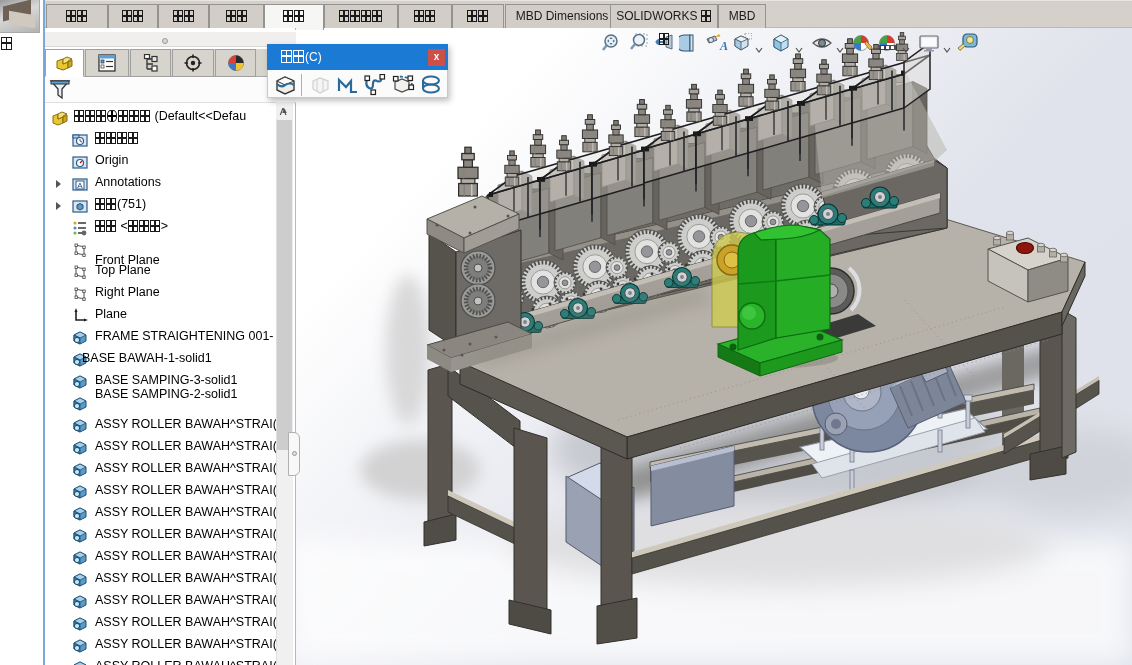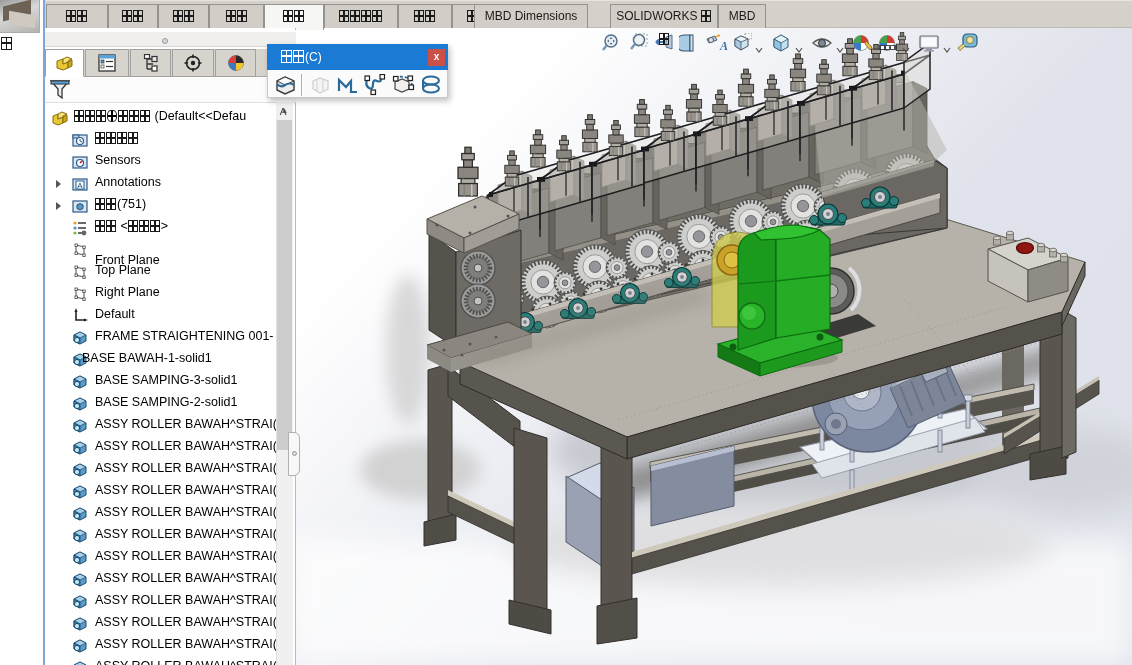--- a/index.html
+++ b/index.html
@@ -779,21 +779,21 @@
 <div id="winleft"></div>
 <div id="topbar"></div>
 <div class="tab" style="left:46px;width:62px"><span class="cj" style="width:10px;height:12px;border-width:1.1px;margin-right:1px;color:#1a1a1a"></span><span class="cj" style="width:10px;height:12px;border-width:1.1px;margin-right:1px;color:#1a1a1a"></span></div>
 <div class="tab" style="left:108px;width:50px"><span class="cj" style="width:10px;height:12px;border-width:1.1px;margin-right:1px;color:#1a1a1a"></span><span class="cj" style="width:10px;height:12px;border-width:1.1px;margin-right:1px;color:#1a1a1a"></span></div>
 <div class="tab" style="left:158px;width:51px"><span class="cj" style="width:10px;height:12px;border-width:1.1px;margin-right:1px;color:#1a1a1a"></span><span class="cj" style="width:10px;height:12px;border-width:1.1px;margin-right:1px;color:#1a1a1a"></span></div>
 <div class="tab" style="left:209px;width:55px"><span class="cj" style="width:10px;height:12px;border-width:1.1px;margin-right:1px;color:#1a1a1a"></span><span class="cj" style="width:10px;height:12px;border-width:1.1px;margin-right:1px;color:#1a1a1a"></span></div>
 <div class="tab active" style="left:264px;width:60px"><span class="cj" style="width:10px;height:12px;border-width:1.1px;margin-right:1px;color:#1a1a1a"></span><span class="cj" style="width:10px;height:12px;border-width:1.1px;margin-right:1px;color:#1a1a1a"></span></div>
 <div class="tab" style="left:324px;width:74px"><span class="cj" style="width:10px;height:12px;border-width:1.1px;margin-right:1px;color:#1a1a1a"></span><span class="cj" style="width:10px;height:12px;border-width:1.1px;margin-right:1px;color:#1a1a1a"></span><span class="cj" style="width:10px;height:12px;border-width:1.1px;margin-right:1px;color:#1a1a1a"></span><span class="cj" style="width:10px;height:12px;border-width:1.1px;margin-right:1px;color:#1a1a1a"></span></div>
 <div class="tab" style="left:398px;width:54px"><span class="cj" style="width:10px;height:12px;border-width:1.1px;margin-right:1px;color:#1a1a1a"></span><span class="cj" style="width:10px;height:12px;border-width:1.1px;margin-right:1px;color:#1a1a1a"></span></div>
 <div class="tab" style="left:452px;width:52px"><span class="cj" style="width:10px;height:12px;border-width:1.1px;margin-right:1px;color:#1a1a1a"></span><span class="cj" style="width:10px;height:12px;border-width:1.1px;margin-right:1px;color:#1a1a1a"></span></div>
-<div class="tab" style="left:474px;width:114px">MBD Dimensions</div>
+<div class="tab" style="left:505px;width:114px">MBD Dimensions</div>
 <div class="tab" style="left:610px;width:108px">SOLIDWORKS <span class="cj" style="width:10px;height:12px;border-width:1.1px;margin-right:1px;color:#1a1a1a"></span><span class="cj" style="width:10px;height:12px;border-width:1.1px;margin-right:1px;color:#1a1a1a"></span></div>
 <div class="tab" style="left:718px;width:48px">MBD</div>
 <div id="panel"></div>
 <div id="cmstrip"></div>
 <div id="cmdot"></div>
 <div id="ptabs"></div>
 <div class="ptab active" style="left:45px;width:39px"><span><svg width="20" height="18" viewBox="0 0 20 18">
         <polygon points="2,7 8,5 8,10 13,8 13,14 8,16 2,14" fill="#e8c832" stroke="#8a6d10" stroke-width="1"></polygon>
         <polygon points="8,5 12,3 17,5 13,7 13,8 8,10" fill="#f6e27a" stroke="#8a6d10" stroke-width="1"></polygon>
         <polygon points="13,8 17,6 17,12 13,14" fill="#c9a81d" stroke="#8a6d10" stroke-width="1"></polygon>
@@ -840,21 +840,21 @@
       <rect x="1" y="3" width="6" height="3" fill="#b8cfe6" stroke="#2a5a8a" stroke-width="1"></rect>
       <circle cx="8" cy="9" r="3.5" fill="#fff" stroke="#2a5a8a" stroke-width="1.2"></circle>
       <path d="M8,7 L8,9 L10,10" stroke="#2a5a8a" stroke-width="1" fill="none"></path>
     </svg></div>
 <div class="titem" style="left:95px;top:131px"><span class="cj" style="width:10px;height:12px;border-width:1.1px;margin-right:1px;color:#1a1a1a"></span><span class="cj" style="width:10px;height:12px;border-width:1.1px;margin-right:1px;color:#1a1a1a"></span><span class="cj" style="width:10px;height:12px;border-width:1.1px;margin-right:1px;color:#1a1a1a"></span><span class="cj" style="width:10px;height:12px;border-width:1.1px;margin-right:1px;color:#1a1a1a"></span></div>
 <div class="ticon" style="left:72px;top:154px"><svg width="16" height="16" viewBox="0 0 16 16">
       <rect x="1" y="3" width="14" height="11" fill="#dce6f2" stroke="#2a5a8a" stroke-width="1.2"></rect>
       <circle cx="8" cy="9" r="3.5" fill="#fff" stroke="#2a5a8a" stroke-width="1.2"></circle>
       <path d="M8,9 L10,7" stroke="#c00" stroke-width="1.2"></path>
     </svg></div>
-<div class="titem" style="left:95px;top:153px">Sensors</div>
+<div class="titem" style="left:95px;top:153px">Origin</div>
 <div class="arr" style="left:56px;top:180px"></div>
 <div class="ticon" style="left:72px;top:176px"><svg width="16" height="16" viewBox="0 0 16 16">
       <rect x="1" y="3" width="14" height="11" fill="#dce6f2" stroke="#2a5a8a" stroke-width="1.2"></rect>
       <rect x="4" y="5" width="8" height="8" fill="#fff" stroke="#2a5a8a" stroke-width="1"></rect>
       <text x="8" y="12" font-size="8" text-anchor="middle" fill="#1a4a7a" font-family="Liberation Sans">A</text>
     </svg></div>
 <div class="titem" style="left:95px;top:175px">Annotations</div>
 <div class="arr" style="left:56px;top:202px"></div>
 <div class="ticon" style="left:72px;top:198px"><svg width="16" height="16" viewBox="0 0 16 16">
       <rect x="1" y="3" width="14" height="11" fill="#dce6f2" stroke="#2a5a8a" stroke-width="1.2"></rect>
@@ -893,21 +893,21 @@
       <rect x="10.8" y="4" width="2.4" height="2.4" fill="#fff" stroke="#444" stroke-width="0.8"></rect>
       <rect x="10.8" y="12" width="2.4" height="2.4" fill="#fff" stroke="#444" stroke-width="0.8"></rect>
       <rect x="3" y="10" width="2.4" height="2.4" fill="#fff" stroke="#444" stroke-width="0.8"></rect>
     </svg></div>
 <div class="titem" style="left:95px;top:285px">Right Plane</div>
 <div class="ticon" style="left:72px;top:308px"><svg width="16" height="16" viewBox="0 0 16 16">
       <path d="M4,2 L4,12 L14,12" fill="none" stroke="#222" stroke-width="1.6"></path>
       <polygon points="4,0 2.5,4 5.5,4" fill="#222"></polygon>
       <polygon points="16,12 12,10.5 12,13.5" fill="#222"></polygon>
     </svg></div>
-<div class="titem" style="left:95px;top:307px">Default</div>
+<div class="titem" style="left:95px;top:307px">Plane</div>
 <div class="ticon" style="left:72px;top:330px"><svg width="16" height="16" viewBox="0 0 16 16">
       <polygon points="2,5 8,2 14,5 14,11 8,14 2,11" fill="#5b9bc8" stroke="#1d4e73" stroke-width="1"></polygon>
       <polygon points="2,5 8,2 14,5 8,8" fill="#a8cfe8" stroke="#1d4e73" stroke-width="0.8"></polygon>
       <polygon points="2,5 8,8 8,14 2,11" fill="#3d7fae" stroke="#1d4e73" stroke-width="0.8"></polygon>
       <circle cx="5" cy="10" r="2.6" fill="#bfe8f2" stroke="#1d4e73" stroke-width="1"></circle>
     </svg></div>
 <div class="titem" style="left:95px;top:329px">FRAME STRAIGHTENING 001-</div>
 <div class="ticon" style="left:72px;top:352px"><svg width="16" height="16" viewBox="0 0 16 16">
       <polygon points="2,5 8,2 14,5 14,11 8,14 2,11" fill="#5b9bc8" stroke="#1d4e73" stroke-width="1"></polygon>
       <polygon points="2,5 8,2 14,5 8,8" fill="#a8cfe8" stroke="#1d4e73" stroke-width="0.8"></polygon>
@@ -921,21 +921,21 @@
       <polygon points="2,5 8,8 8,14 2,11" fill="#3d7fae" stroke="#1d4e73" stroke-width="0.8"></polygon>
       <circle cx="5" cy="10" r="2.6" fill="#bfe8f2" stroke="#1d4e73" stroke-width="1"></circle>
     </svg></div>
 <div class="titem" style="left:95px;top:373px">BASE SAMPING-3-solid1</div>
 <div class="ticon" style="left:72px;top:396px"><svg width="16" height="16" viewBox="0 0 16 16">
       <polygon points="2,5 8,2 14,5 14,11 8,14 2,11" fill="#5b9bc8" stroke="#1d4e73" stroke-width="1"></polygon>
       <polygon points="2,5 8,2 14,5 8,8" fill="#a8cfe8" stroke="#1d4e73" stroke-width="0.8"></polygon>
       <polygon points="2,5 8,8 8,14 2,11" fill="#3d7fae" stroke="#1d4e73" stroke-width="0.8"></polygon>
       <circle cx="5" cy="10" r="2.6" fill="#bfe8f2" stroke="#1d4e73" stroke-width="1"></circle>
     </svg></div>
-<div class="titem" style="left:95px;top:395px">BASE SAMPING-2-solid1</div>
+<div class="titem" style="left:95px;top:387px">BASE SAMPING-2-solid1</div>
 <div class="ticon" style="left:72px;top:418px"><svg width="16" height="16" viewBox="0 0 16 16">
       <polygon points="2,5 8,2 14,5 14,11 8,14 2,11" fill="#5b9bc8" stroke="#1d4e73" stroke-width="1"></polygon>
       <polygon points="2,5 8,2 14,5 8,8" fill="#a8cfe8" stroke="#1d4e73" stroke-width="0.8"></polygon>
       <polygon points="2,5 8,8 8,14 2,11" fill="#3d7fae" stroke="#1d4e73" stroke-width="0.8"></polygon>
       <circle cx="5" cy="10" r="2.6" fill="#bfe8f2" stroke="#1d4e73" stroke-width="1"></circle>
     </svg></div>
 <div class="titem" style="left:95px;top:417px">ASSY ROLLER BAWAH^STRAI(</div>
 <div class="ticon" style="left:72px;top:440px"><svg width="16" height="16" viewBox="0 0 16 16">
       <polygon points="2,5 8,2 14,5 14,11 8,14 2,11" fill="#5b9bc8" stroke="#1d4e73" stroke-width="1"></polygon>
       <polygon points="2,5 8,2 14,5 8,8" fill="#a8cfe8" stroke="#1d4e73" stroke-width="0.8"></polygon>

